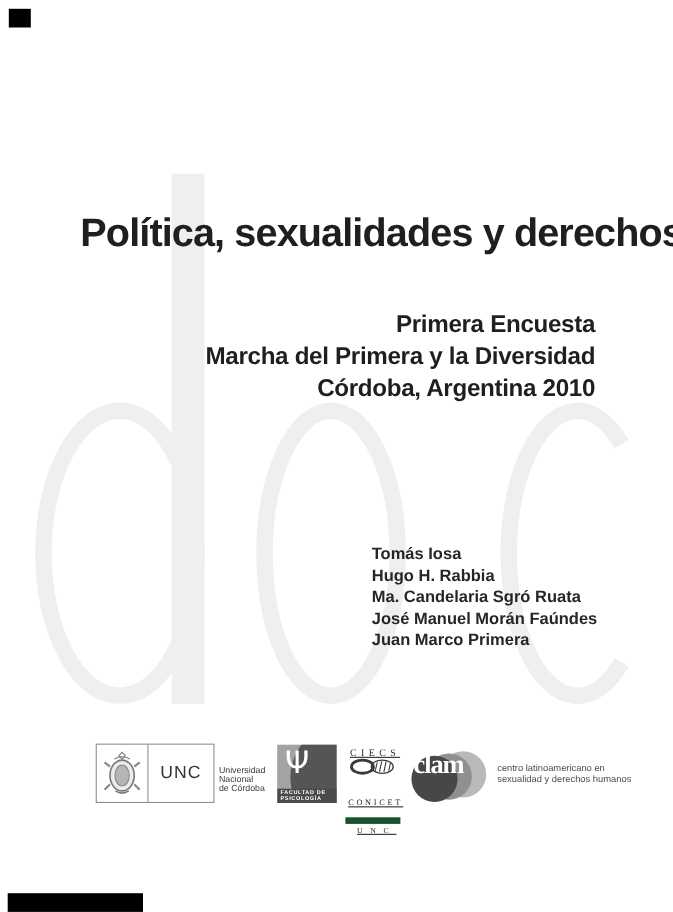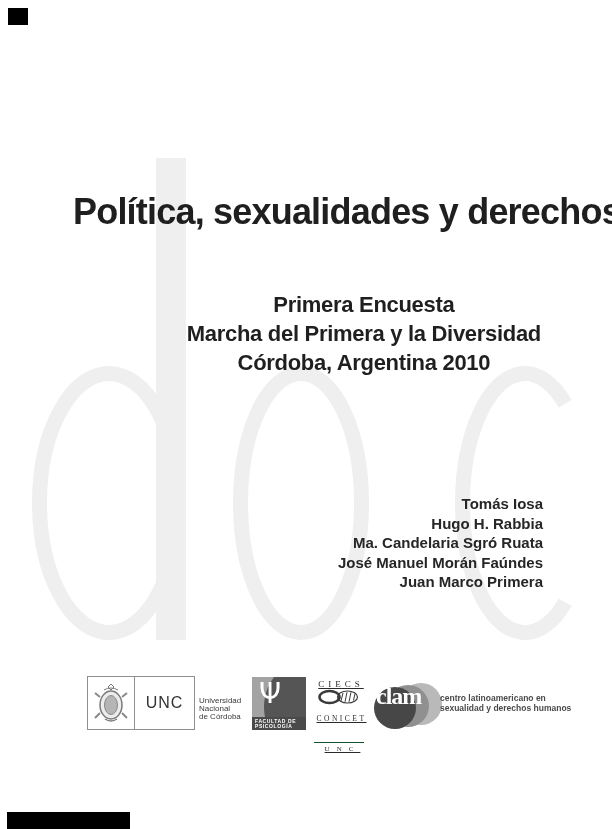--- a/index.html
+++ b/index.html
@@ -13,56 +13,56 @@
   .mark-bl{left:7px;top:812px;width:123px;height:17px;background:#000;}
   
   .wm{left:0;top:0;z-index:0;}
   
   .title{
     left:73px;top:191px;z-index:2;font-size:36px;font-weight:600;
     letter-spacing:-0.8px;color:#1f1f1f;white-space:nowrap;
   }
   
   .subtitle{
-    right:71px;top:290px;z-index:2;text-align:center;font-size:22px;
+    right:71px;top:280px;z-index:2;text-align:right;font-size:22px;
     font-weight:600;line-height:29px;letter-spacing:-0.3px;color:#1f1f1f;
   }
   
   .authors{
-    right:69px;top:494px;z-index:2;text-align:right;font-size:15px;
+    right:69px;top:494px;z-index:2;font-size:15px;
     font-weight:600;line-height:19.5px;color:#262626;margin-left:41px;
   }
   
   .unc-box{
     left:87px;top:676px;width:106px;height:52px;border:1px solid #8f8f8f;
     display:flex;align-items:stretch;z-index:2;background:#fff;
   }
   .unc-crest{width:46px;display:flex;align-items:center;justify-content:center;border-right:1px solid #8f8f8f;}
   .unc-acronym{flex:1;display:flex;align-items:center;justify-content:center;
     font-size:16px;letter-spacing:1px;color:#333;}
   .unc-name{left:199px;top:697px;font-size:8px;line-height:8px;color:#3a3a3a;z-index:2;}
   .psi-logo{left:252px;top:677px;width:54px;height:53px;background:#a3a3a3;overflow:hidden;z-index:2;}
   .psi-dark{position:absolute;left:12px;top:-20px;width:100px;height:100px;border-radius:50%;background:#555;}
   .psi-glyph{position:absolute;left:7px;top:0px;font-family:"DejaVu Sans",sans-serif;font-size:28px;color:#fff;}
   .psi-band{position:absolute;left:0;right:0;bottom:0;height:13px;background:#4a4a4a;
     color:#fff;font-size:5px;line-height:5.5px;font-weight:700;letter-spacing:0.6px;padding:1.5px 0 0 3px;box-sizing:border-box;}
   .ciecs{left:314px;top:679px;width:50px;text-align:center;color:#2b2b2b;z-index:2;text-decoration:underline;}
   .ciecs-name{font-family:"Liberation Serif",serif;font-size:9px;letter-spacing:4px;padding-left:4px;}
   .ciecs-org{font-family:"Liberation Serif",serif;font-size:7.5px;letter-spacing:2.5px;padding-left:2.5px;
-    border-bottom:1px solid #14532d;padding-bottom:19px;margin-top:5px;}
+    border-bottom:6px solid #14532d;padding-bottom:9px;margin-top:15px;}
   .ciecs-unc{font-family:"Liberation Serif",serif;font-size:7px;letter-spacing:7px;padding-left:7px;margin-top:1.5px;}
   .clam{left:374px;top:679px;width:185px;height:50px;z-index:2;}
   .clam-circle{position:absolute;width:42px;height:42px;border-radius:50%;}
   .clam-c1{left:26px;top:4px;background:#b9b9b9;}
   .clam-c2{left:13px;top:6px;background:#909090;}
   .clam-c3{left:0px;top:8px;background:#474747;}
   .clam-word{position:absolute;left:2px;top:5px;font-family:"Liberation Serif",serif;
     font-size:24px;font-weight:700;letter-spacing:-1px;color:#fff;line-height:1;}
-  .clam-desc{position:absolute;left:66px;top:14px;font-size:8.5px;line-height:10px;
-    font-weight:700;color:#4a4a4a;white-space:nowrap;}
+  .clam-desc{position:absolute;left:78px;top:14px;font-size:8.5px;line-height:10px;
+    font-weight:400;color:#4a4a4a;white-space:nowrap;}
 </style>
 </head>
 <body>
 
 <div class="cover">
 
   <div class="abs mark-tl"></div>
   <div class="abs mark-bl"></div>
 
   <svg class="abs wm" width="612" height="829" viewBox="0 0 612 829" aria-hidden="true">

